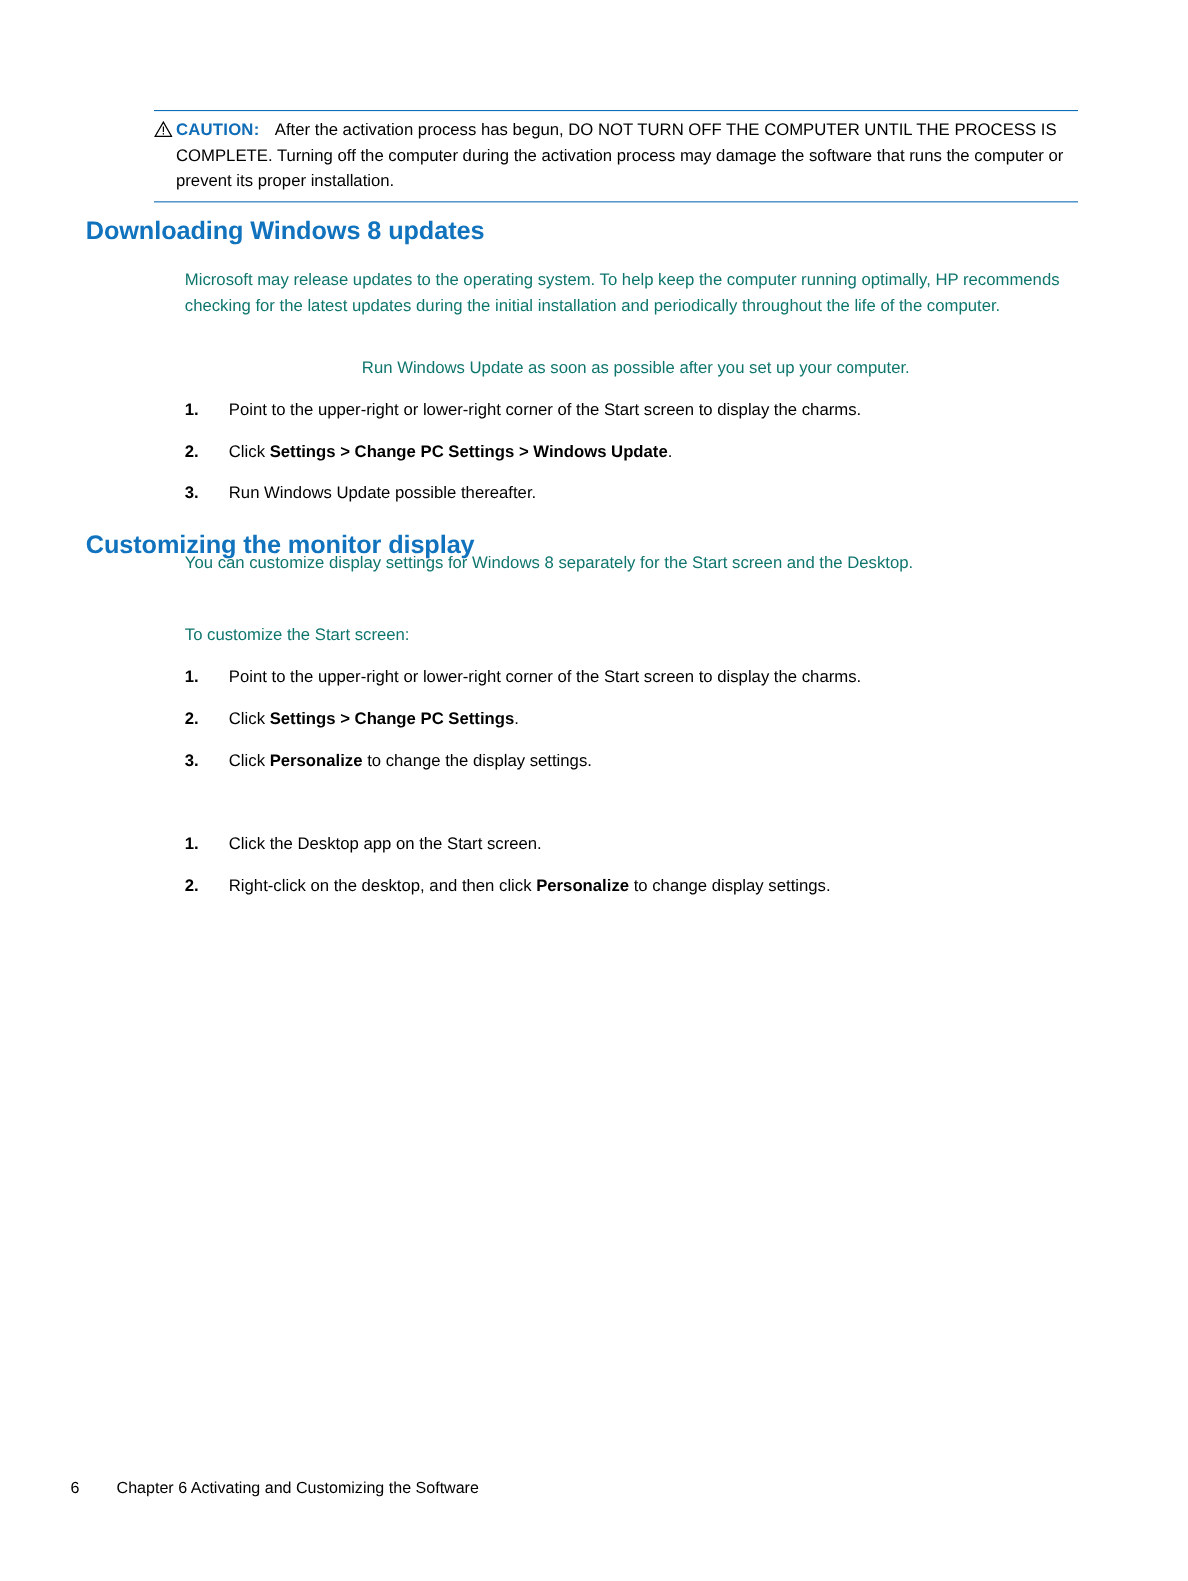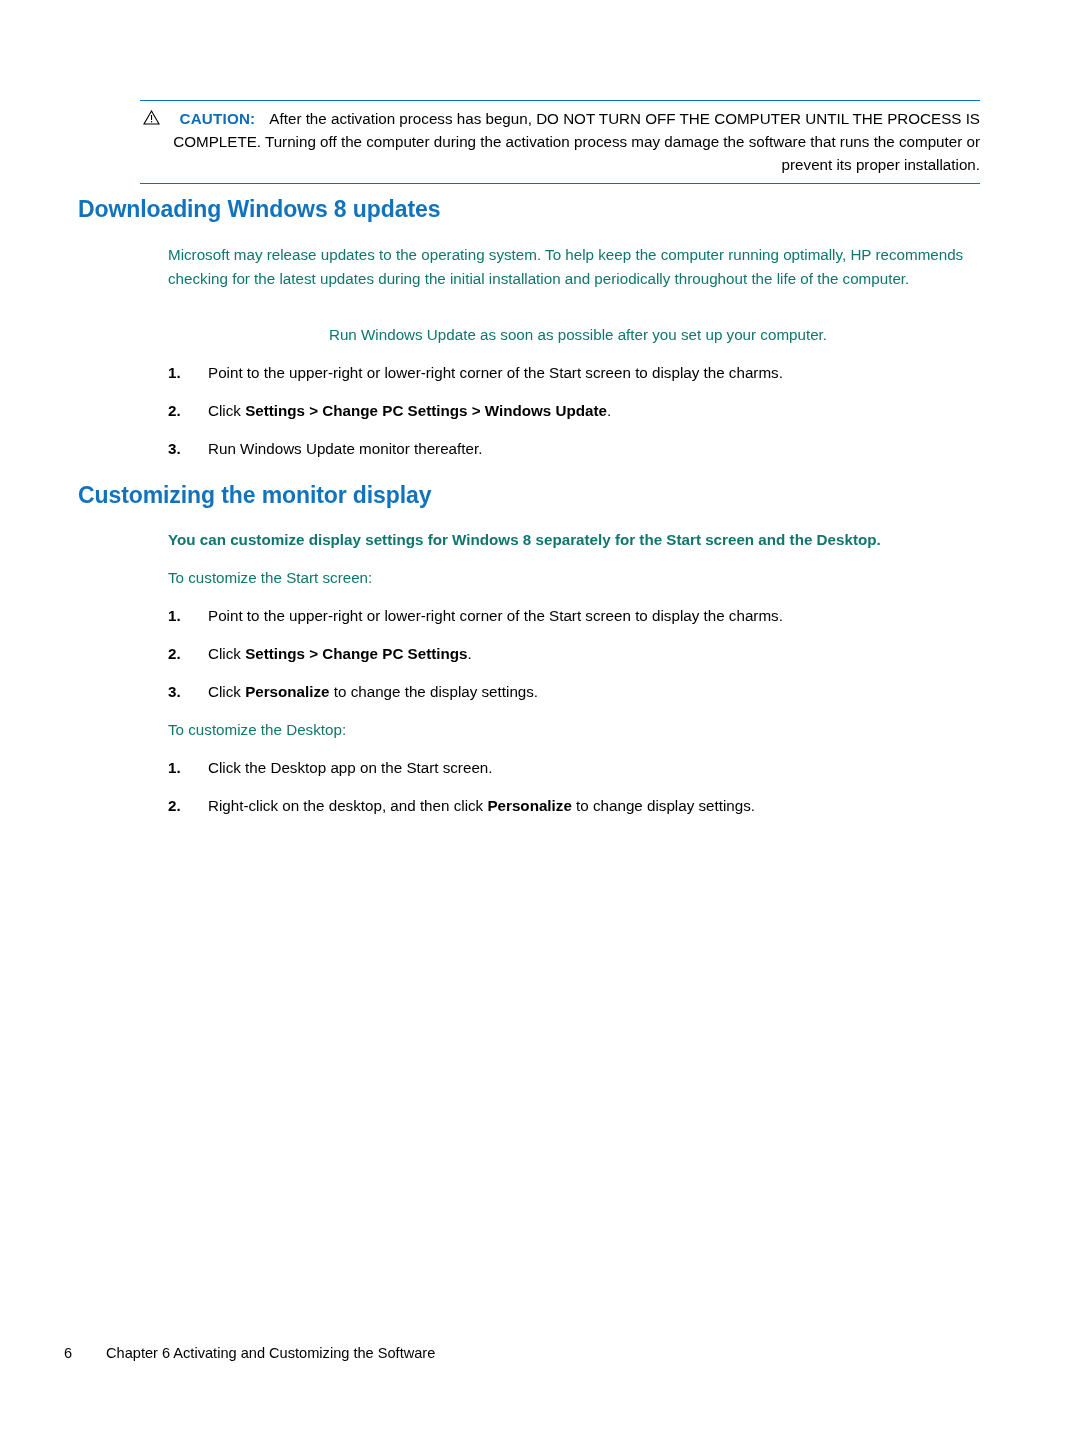--- a/index.html
+++ b/index.html
@@ -31,21 +31,20 @@
   }
   .caution-rule {
     border-top: 1px solid #0f6cb7;
     height: 0;
     width: 840px;
   }
   .caution-body {
     display: flex;
     align-items: flex-start;
     padding: 6px 0 7px 0;
-    text-align: right;
   }
   .caution-icon {
     width: 20px;
     flex: 0 0 20px;
     padding-top: 3px;
   }
   .caution-text {
     flex: 1 1 auto;
     font-size: 15.2px;
     line-height: 23px;
@@ -155,45 +154,44 @@
     <span class="txt"><span>Point to the upper-right or lower-right corner of the Start screen to display the charms.</span></span>
   </div>
 
   <div class="li" style="top: 399px;">
     <span class="num">2.</span>
     <span class="txt"><span>Click </span><b>Settings &gt; Change PC Settings &gt; Windows Update</b><span>.</span></span>
   </div>
 
   <div class="li" style="top: 437px;">
     <span class="num">3.</span>
-    <span class="txt"><span>Run Windows Update monitor thereafter.</span></span>
+    <span class="txt"><span>Run Windows Update possible thereafter.</span></span>
   </div>
 
   <h1 class="section-title" id="title-customizing">Customizing the monitor display</h1>
 
-  <div class="para" style="top: 528px; font-weight: bold;">You can customize display settings for Windows 8 separately for the Start screen and the Desktop.</div>
+  <div class="para" style="top: 500px;">You can customize display settings for Windows 8 separately for the Start screen and the Desktop.</div>
 
   <div class="para" style="top: 566px;">To customize the Start screen:</div>
 
   <div class="li" style="top: 604px;">
     <span class="num">1.</span>
     <span class="txt"><span>Point to the upper-right or lower-right corner of the Start screen to display the charms.</span></span>
   </div>
 
   <div class="li" style="top: 642px;">
     <span class="num">2.</span>
     <span class="txt"><span>Click </span><b>Settings &gt; Change PC Settings</b><span>.</span></span>
   </div>
 
   <div class="li" style="top: 680px;">
     <span class="num">3.</span>
     <span class="txt"><span>Click </span><b>Personalize</b><span> to change the display settings.</span></span>
   </div>
 
-  <div class="para" style="top: 718px;">To customize the Desktop:</div>
 
   <div class="li" style="top: 756px;">
     <span class="num">1.</span>
     <span class="txt"><span>Click the Desktop app on the Start screen.</span></span>
   </div>
 
   <div class="li" style="top: 794px;">
     <span class="num">2.</span>
     <span class="txt"><span>Right-click on the desktop, and then click </span><b>Personalize</b><span> to change display settings.</span></span>
   </div>

